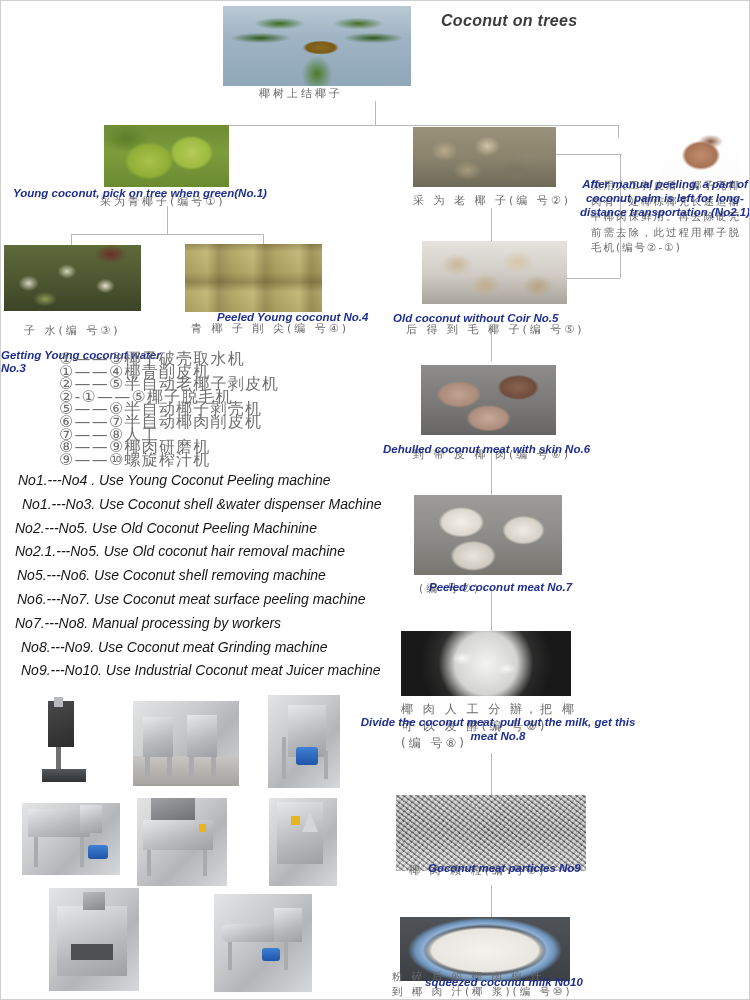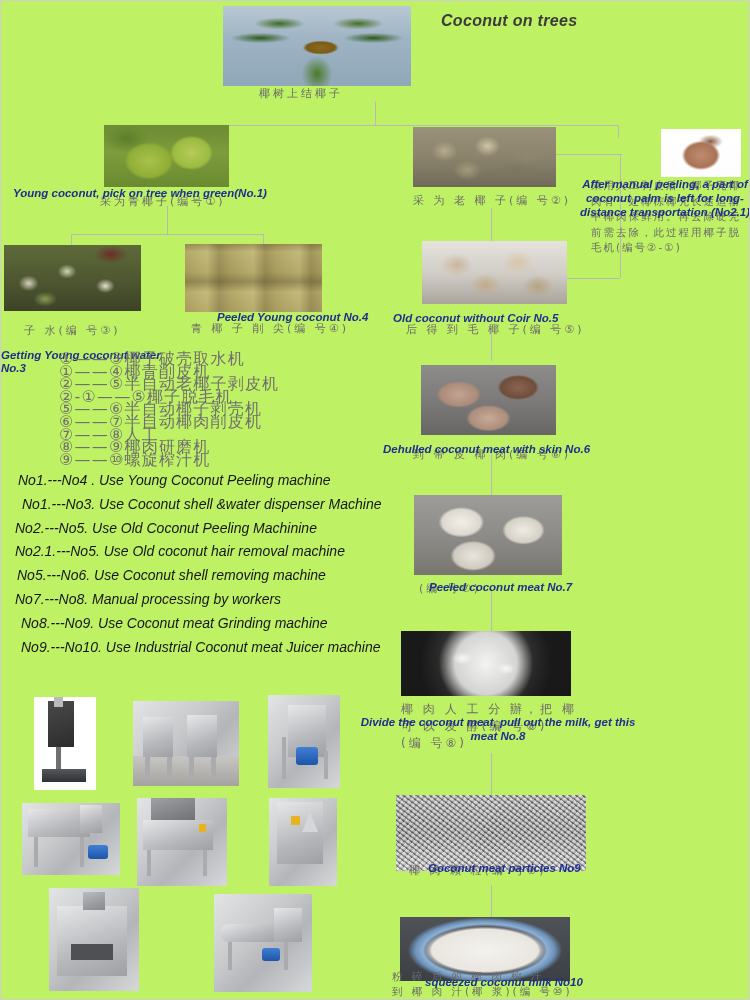--- a/index.html
+++ b/index.html
@@ -4,21 +4,21 @@
 <style>
   html,body{margin:0;padding:0;}
   body{
     width:750px;height:1000px;
     background:#d8d8d8;
     font-family:"Liberation Sans", sans-serif;
     overflow:hidden;
   }
   #page{
     position:absolute;left:0;top:0;width:750px;height:1000px;
-    background:#bef264;
+    background:#ffffff;
     border:1px solid #cfcfcf;
     box-sizing:border-box;
     overflow:hidden;
   }
 
   
   .vline{position:absolute;width:1px;background:#b9b9b9;}
   .hline{position:absolute;height:1px;background:#b9b9b9;}
 
   
@@ -248,20 +248,21 @@
     <div>⑧——⑨椰肉研磨机</div>
     <div>⑨——⑩螺旋榨汁机</div>
   </div>
 
   <div class="steps" style="left:14px;top:468px;">
     <div style="padding-left:3px;">No1.---No4 .  Use Young Coconut  Peeling machine</div>
     <div style="padding-left:7px;">No1.---No3. Use  Coconut shell &amp;water dispenser Machine</div>
     <div style="padding-left:0px;">No2.---No5.  Use Old Coconut  Peeling Machinine</div>
     <div style="padding-left:0px;">No2.1.---No5.  Use Old coconut hair removal machine</div>
     <div style="padding-left:2px;">No5.---No6.  Use  Coconut shell  removing machine</div>
+    <div style="padding-left:2px;">No6.---No7.  Use  Coconut  meat surface peeling machine</div>
     <div style="padding-left:0px;">No7.---No8.  Manual processing by workers</div>
     <div style="padding-left:6px;">No8.---No9.  Use  Coconut  meat Grinding machine</div>
     <div style="padding-left:6px;">No9.---No10.  Use  Industrial Coconut  meat Juicer machine</div>
   </div>
 
   <div class="mach m1" style="left:33px;top:696px;width:62px;height:93px;background:#ffffff;">
     <div class="body" style="left:14px;top:4px;width:26px;height:46px;background:linear-gradient(160deg,#4a4a4a,#2c2c2c);"></div>
     <div class="body" style="left:20px;top:0px;width:9px;height:10px;background:#b8babd;"></div>
     <div class="leg" style="left:22px;top:50px;width:5px;height:24px;background:#6f6f6f;"></div>
     <div class="body" style="left:8px;top:72px;width:44px;height:13px;background:linear-gradient(180deg,#55585c,#2f3134);"></div>

